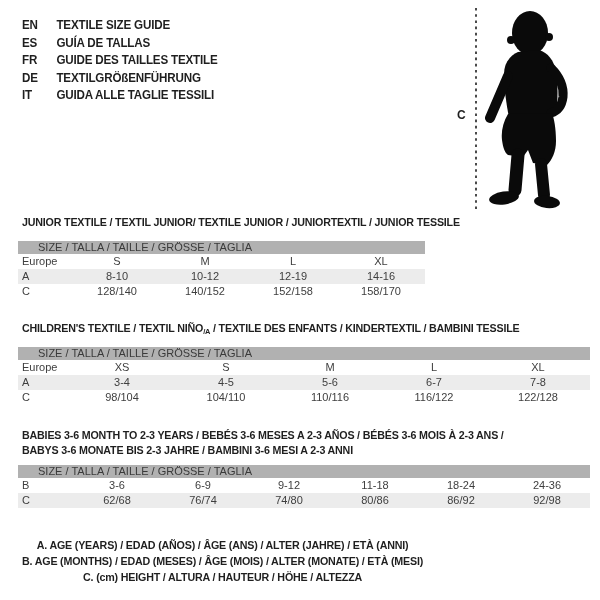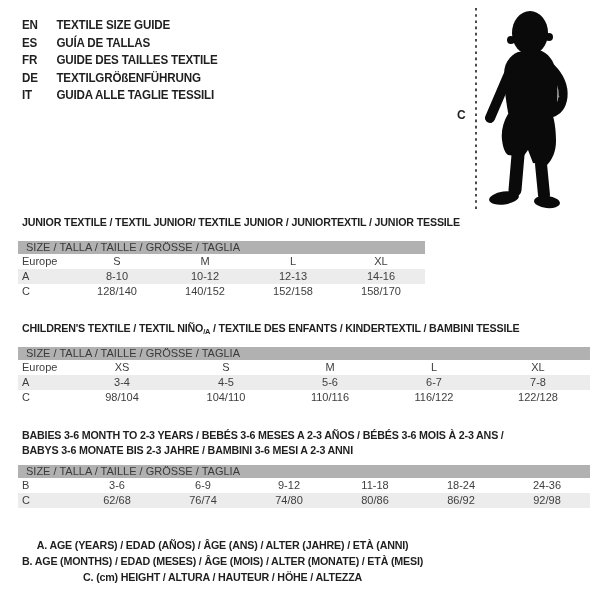--- a/index.html
+++ b/index.html
@@ -29,21 +29,21 @@
   .baby-stroke{fill:none;stroke:var(--silhouette);stroke-linecap:round;}
   .dash{stroke:var(--dash-line);stroke-width:2;stroke-dasharray:2.6 3.6;}
 
   
   .sec-title{position:absolute;font-size:11.5px;font-weight:bold;line-height:15px;}
   .s1-title{left:22px;top:215px;}
   .s2-title{left:22px;top:321px;}
   .s3-title{left:22px;top:428px;}
   .size-bar{
     position:absolute;height:13px;line-height:13px;background:var(--bar-bg);
-    font-size:11px;color:#3a3a3a;padding-left:8px;box-sizing:border-box;
+    font-size:11px;color:#3a3a3a;padding-left:20px;box-sizing:border-box;
     white-space:nowrap;overflow:hidden;
   }
   .s1-bar{left:18px;top:241px;width:407px;}
   .s2-bar{left:18px;top:347px;width:572px;}
   .s3-bar{left:18px;top:465px;width:572px;}
   table.size-table{position:absolute;border-collapse:collapse;table-layout:fixed;}
   .t1{left:18px;top:254px;width:407px;}
   .t2{left:18px;top:360px;width:572px;}
   .t3{left:18px;top:478px;width:572px;}
   .size-table td{
@@ -128,21 +128,21 @@
           <td>Europe</td>
           <td>S</td>
           <td>M</td>
           <td>L</td>
           <td>XL</td>
         </tr>
         <tr class="shade">
           <td>A</td>
           <td>8-10</td>
           <td>10-12</td>
-          <td>12-13</td>
+          <td>12-19</td>
           <td>14-16</td>
         </tr>
         <tr>
           <td>C</td>
           <td>128/140</td>
           <td>140/152</td>
           <td>152/158</td>
           <td>158/170</td>
         </tr>
       </tbody>

